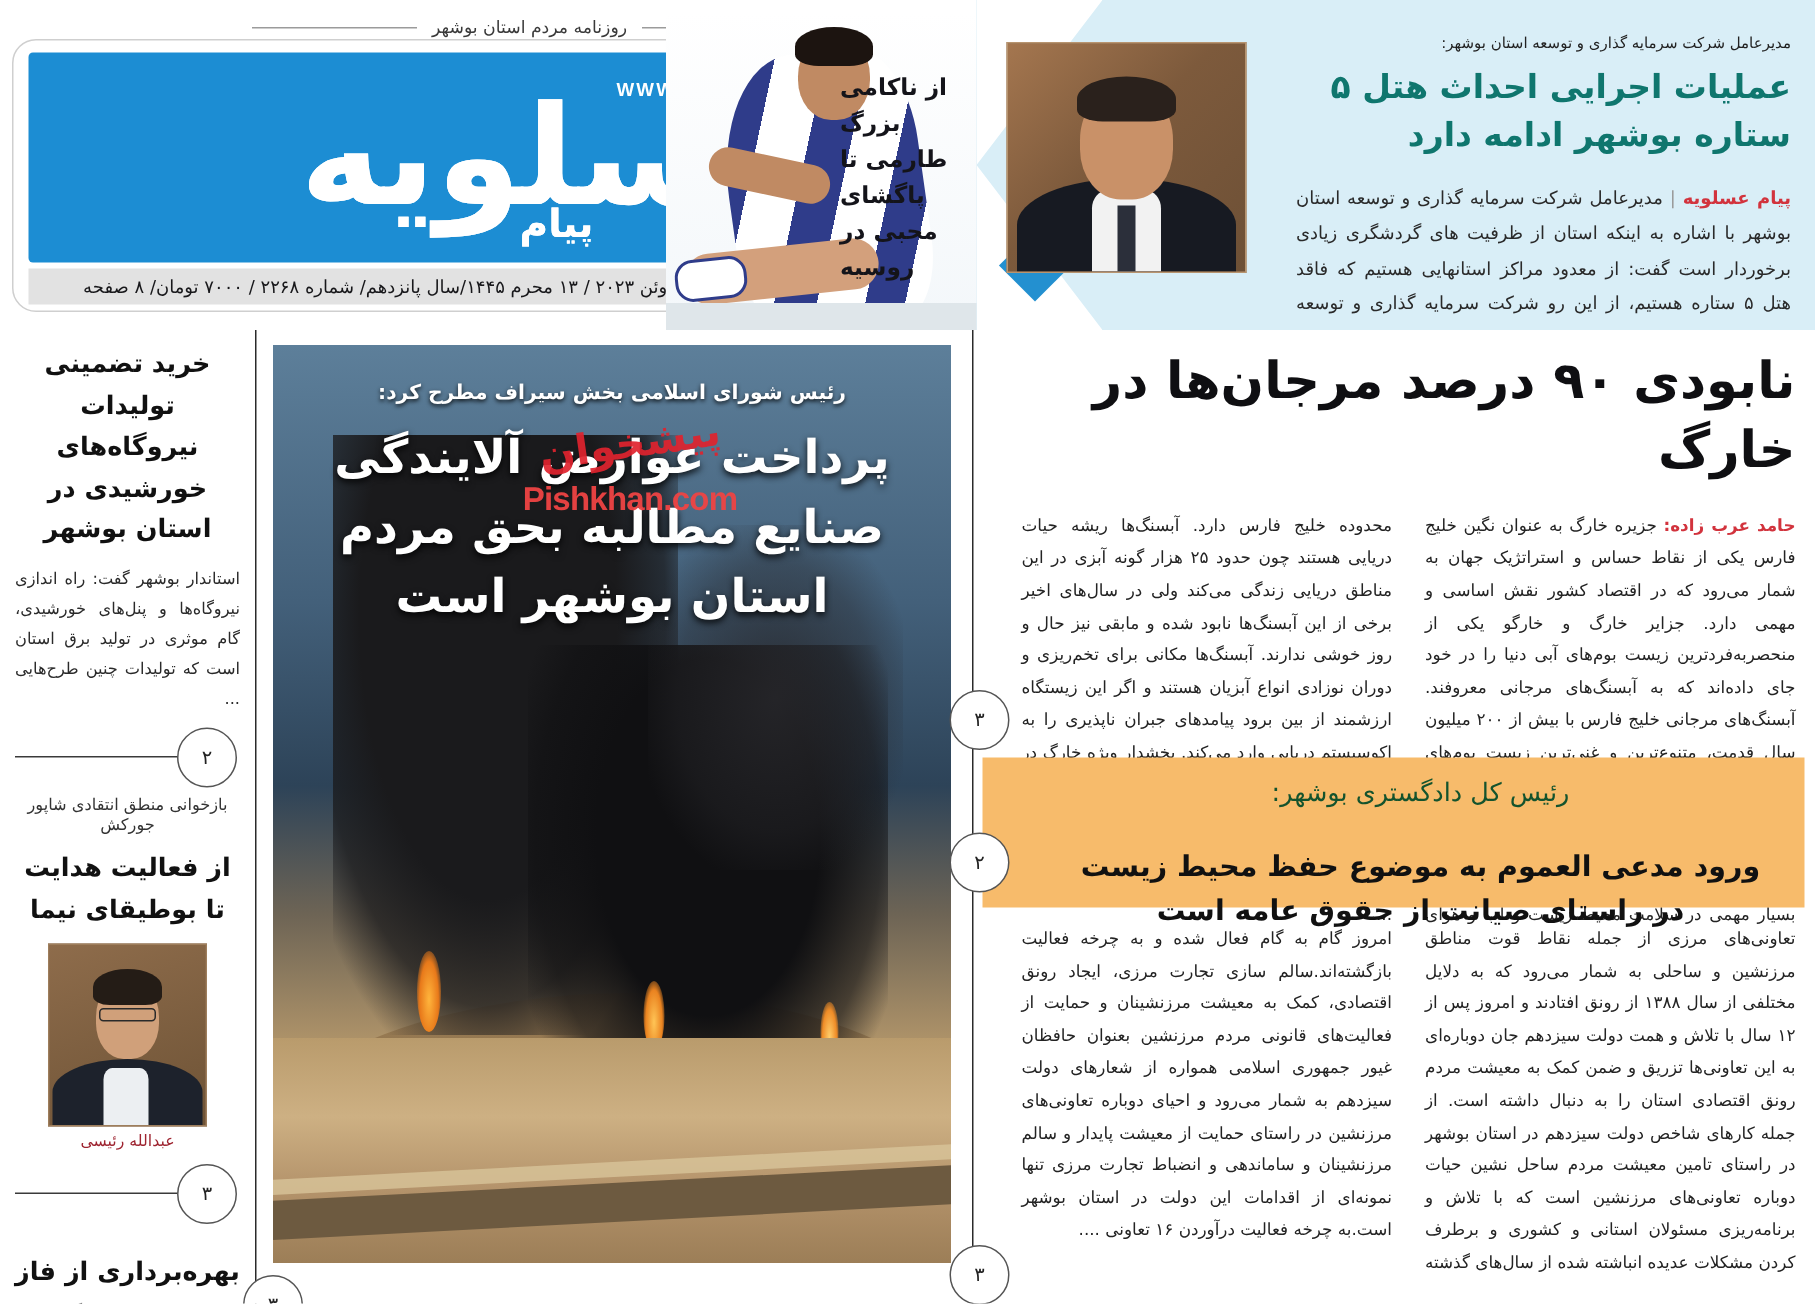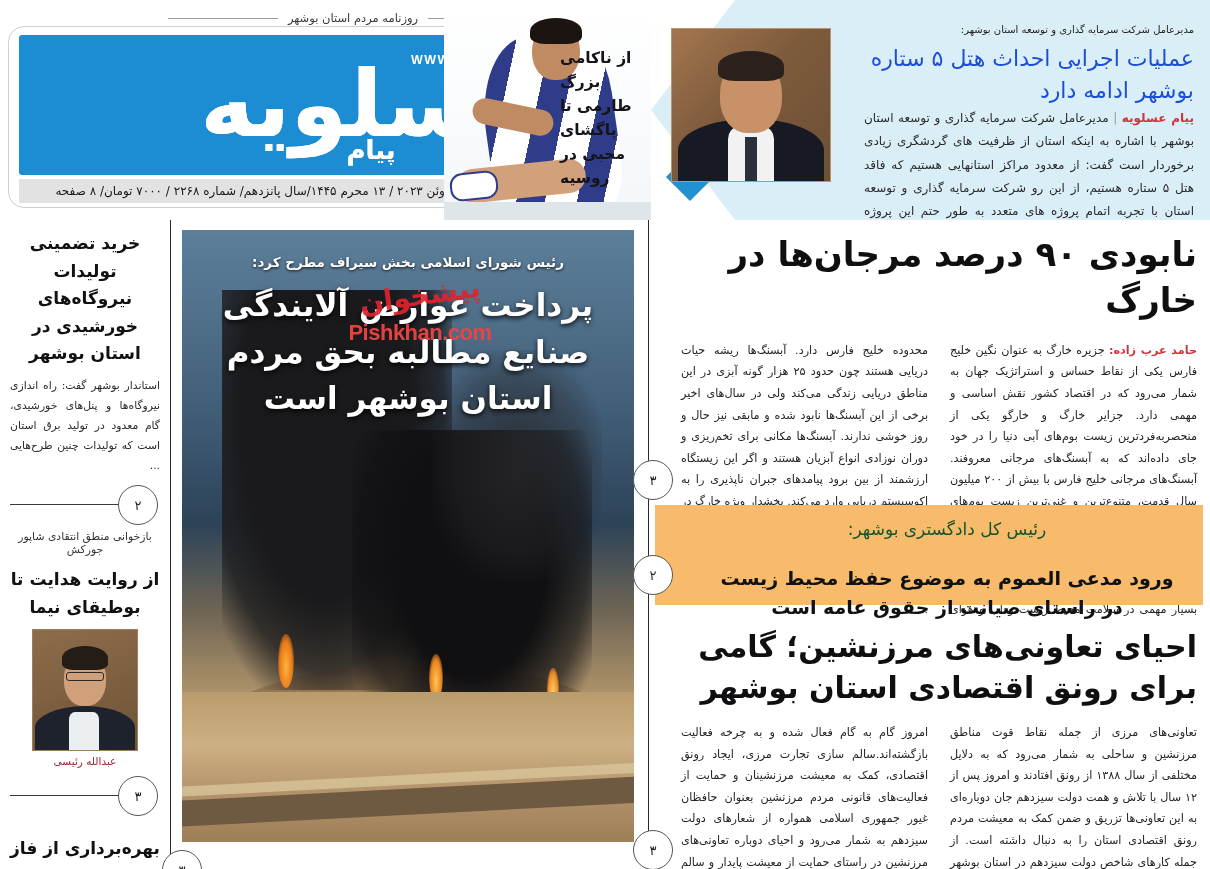--- a/index.html
+++ b/index.html
@@ -133,21 +133,21 @@
   }
   .pt-hair{
     position:absolute;left:46px;top:22px;width:66px;height:30px;
     background:#2a211c;border-radius:50% 50% 26% 26%;
   }
   .tr-body{
     position:absolute;right:16px;top:24px;width:330px;text-align:right;
   }
   .tr-kicker{font-size:10px;color:#222;margin-bottom:8px;}
   .tr-title{
-    font-size:22px;font-weight:400;line-height:1.45;color:#1d4ed8;
+    font-size:22px;font-weight:700;line-height:1.45;color:#0f766e;margin-bottom:14px;
   }
   .tr-lead{font-size:12px;line-height:1.95;color:#2a2a2a;text-align:justify;}
   .tr-lead .src{color:#d2333d;font-weight:700;}
   .tr-lead .sep{color:#999;}
 
   
   .cols{position:absolute;left:0;top:220px;width:1210px;height:649px;}
 
   .divider{position:absolute;top:0;width:1px;height:649px;background:#2a2a2a;}
   #div-a{left:648px;}
@@ -363,21 +363,20 @@
       <div class="orange-box" style="top:285px;height:100px;">
         <div class="ob-kicker">رئیس کل دادگستری بوشهر:</div>
         <div class="ob-title">ورود مدعی العموم به موضوع حفظ محیط زیست</div>
         <div class="ob-title">در راستای صیانت از حقوق عامه است</div>
       </div>
       <div class="page-badge" style="top:335px;">
         <span>۲</span>
       </div>
 
       <div style="position:absolute;top:395px;left:0;right:0;">
-        <div class="lead-headline" style="font-size:30px;margin-bottom:14px;">احیای تعاونی‌های مرزنشین؛ گامی برای رونق اقتصادی استان بوشهر</div>
         <div class="two-col">
           <span>تعاونی‌های مرزی از جمله نقاط قوت مناطق مرزنشین و ساحلی به شمار می‌رود که به دلایل مختلفی از سال ۱۳۸۸ از رونق افتادند و امروز پس از ۱۲ سال با تلاش و همت دولت سیزدهم جان دوباره‌ای به این تعاونی‌ها تزریق و ضمن کمک به معیشت مردم رونق اقتصادی استان را به دنبال داشته است. از جمله کارهای شاخص دولت سیزدهم در استان بوشهر در راستای تامین معیشت مردم ساحل نشین حیات دوباره تعاونی‌های مرزنشین است که با تلاش و برنامه‌ریزی مسئولان استانی و کشوری و برطرف کردن مشکلات عدیده انباشته شده از</span>
           <span>سال‌های گذشته امروز گام به گام فعال شده و به چرخه فعالیت بازگشته‌اند.سالم سازی تجارت مرزی، ایجاد رونق اقتصادی، کمک به معیشت مرزنشینان و حمایت از فعالیت‌های قانونی مردم مرزنشین بعنوان حافظان غیور جمهوری اسلامی همواره از شعارهای دولت سیزدهم به شمار می‌رود و احیای دوباره تعاونی‌های مرزنشین در راستای حمایت از معیشت پایدار و سالم مرزنشینان و ساماندهی و انضباط تجارت مرزی تنها نمونه‌ای از اقدامات این دولت در استان بوشهر است.به چرخه فعالیت درآوردن ۱۶ تعاونی ....</span>
         </div>
       </div>
       <div class="page-badge" style="top:610px;">
         <span>۳</span>
       </div>
 
     </div>
@@ -406,33 +405,33 @@
       </div>
       <div class="mid-badge">
         <span>۳</span>
       </div>
     </div>
 
     <div class="col-left">
 
       <div>
         <div class="sb-title">خرید تضمینی تولیدات نیروگاه‌های خورشیدی در استان بوشهر</div>
-        <div class="sb-lead">استاندار بوشهر گفت: راه اندازی نیروگاه‌ها و پنل‌های خورشیدی، گام معدود در تولید برق استان است که تولیدات چنین طرح‌هایی ...</div>
+        <div class="sb-lead">استاندار بوشهر گفت: راه اندازی نیروگاه‌ها و پنل‌های خورشیدی، گام موثری در تولید برق استان است که تولیدات چنین طرح‌هایی ...</div>
       </div>
 
       <div class="sb-sep">
         <div class="line"></div>
         <div class="badge">
           <span>۲</span>
         </div>
       </div>
 
       <div>
         <div class="sb-kicker">بازخوانی منطق انتقادی شاپور جورکش</div>
-        <div class="sb-title">از روایت هدایت تا بوطیقای نیما</div>
+        <div class="sb-title">از فعالیت هدایت تا بوطیقای نیما</div>
         <div class="sb-photo">
           <div class="sp2-bg"></div>
           <div class="sp2-shoulders"></div>
           <div class="sp2-shirt"></div>
           <div class="sp2-head"></div>
           <div class="sp2-hair"></div>
           <div class="sp2-glass"></div>
         </div>
         <div class="sb-caption">عبدالله رئیسی</div>
       </div>

